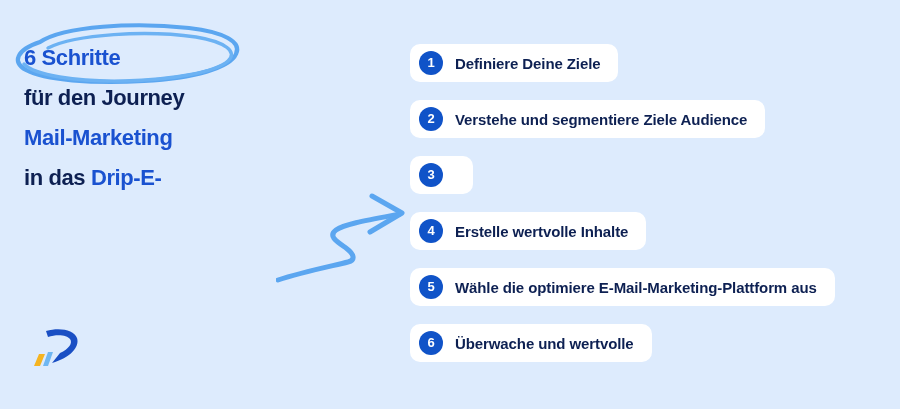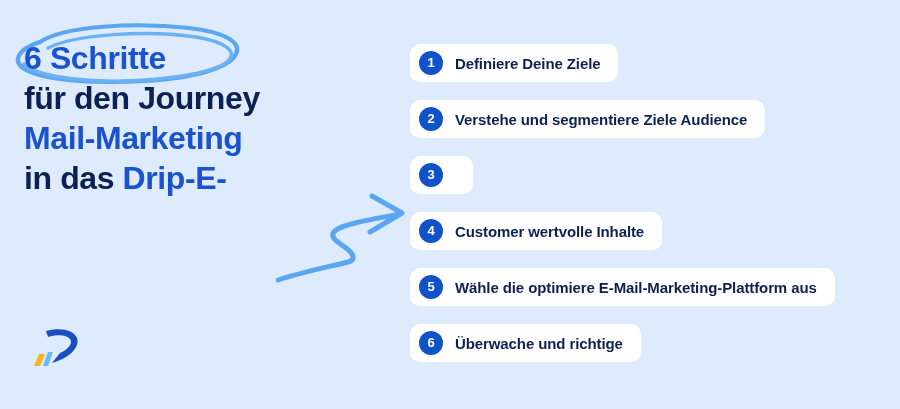--- a/index.html
+++ b/index.html
@@ -31,21 +31,21 @@
     width: 400px;
     height: 409px;
   }
 
   .headline {
     position: absolute;
     left: 24px;
     top: 38px;
     width: 360px;
     margin: 0;
-    font-size: 32px;
+    font-size: 22px;
     line-height: 40px;
     font-weight: 700;
     letter-spacing: -0.4px;
     color: #0d2052;
     z-index: 3;
   }
   .headline .ln {
     display: block;
     white-space: nowrap;
   }
@@ -170,28 +170,28 @@
       <span class="step-badge">2</span>
       <span class="step-label">Verstehe und segmentiere Ziele Audience</span>
     </div>
 
     <div class="step-card">
       <span class="step-badge">3</span>
     </div>
 
     <div class="step-card">
       <span class="step-badge">4</span>
-      <span class="step-label">Customer wertvolle Inhalte</span>
+      <span class="step-label">Erstelle wertvolle Inhalte</span>
     </div>
 
     <div class="step-card">
       <span class="step-badge">5</span>
       <span class="step-label">Wähle die optimiere E-Mail-Marketing-Plattform aus</span>
     </div>
 
     <div class="step-card">
       <span class="step-badge">6</span>
-      <span class="step-label">Überwache und richtige</span>
+      <span class="step-label">Überwache und wertvolle</span>
     </div>
 
   </div>
 
 </div>
 
 </body></html>

